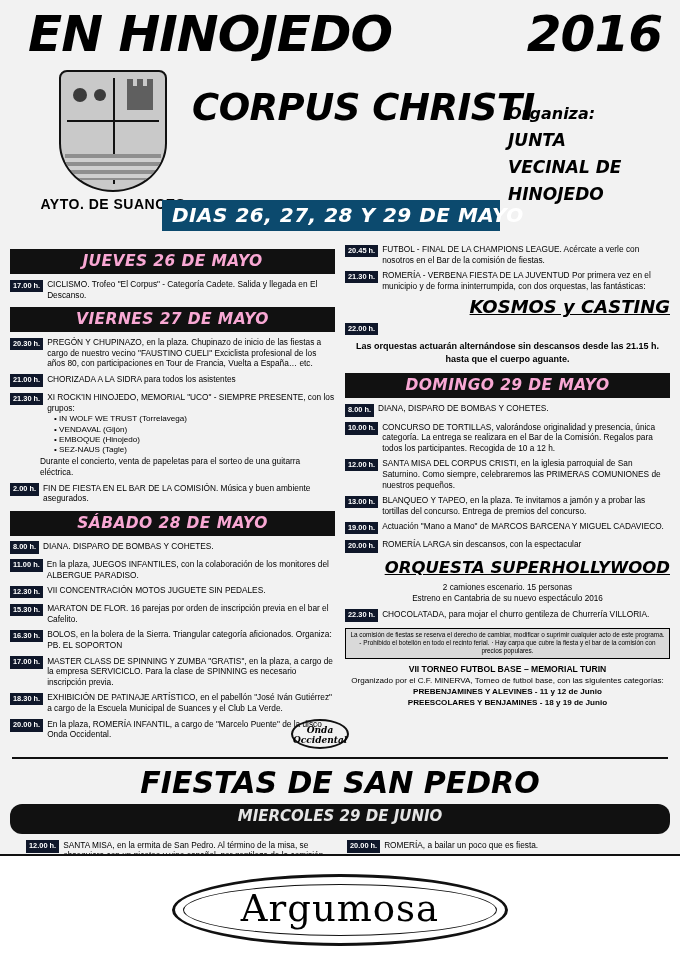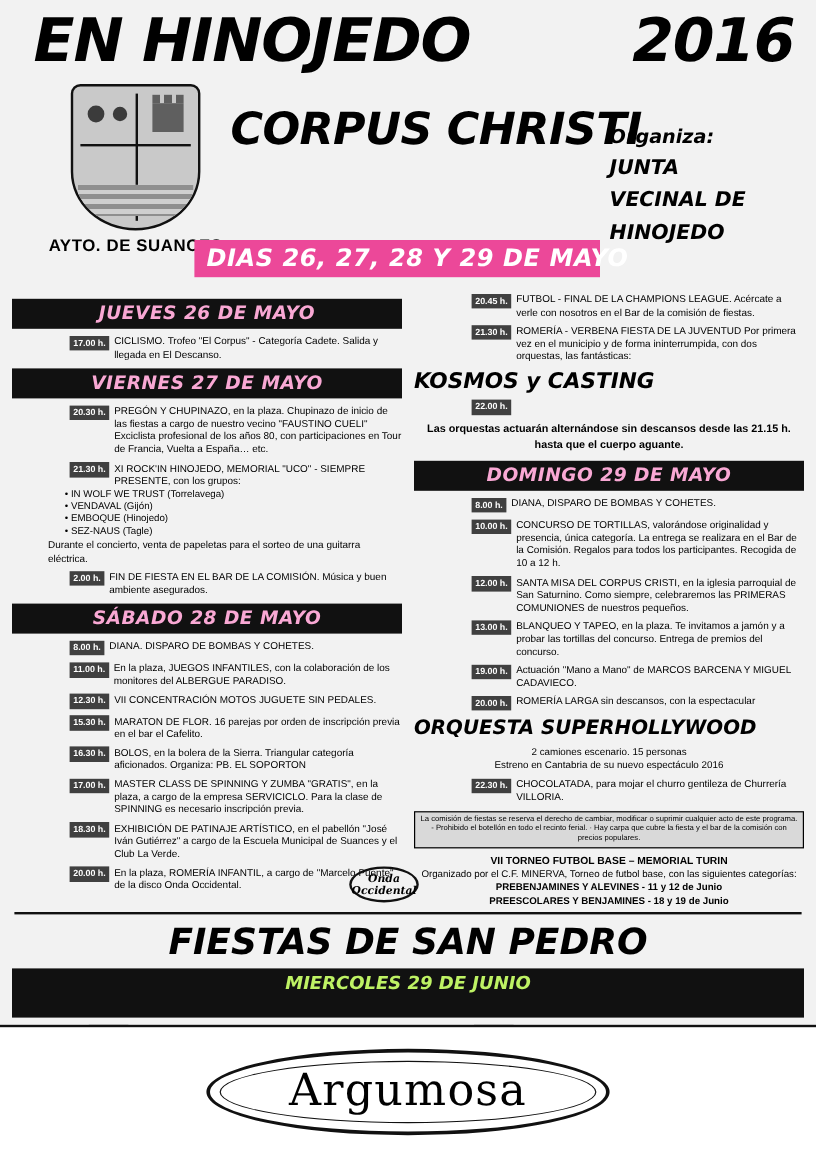--- a/index.html
+++ b/index.html
@@ -73,53 +73,52 @@
   }
   .organiza{
     position:absolute;right:12px;top:92px;width:150px;
     font-family:"DejaVu Sans", sans-serif;
     font-weight:bold;font-style:italic;
     font-size:17px;line-height:27px;
   }
   .organiza .lead{font-size:16px;}
   .dias-bar{
     position:absolute;left:152px;top:192px;right:170px;
-    background:#ec4899;color:#fff;
+    background:#0c4a6e;color:#fff;
     font-family:"DejaVu Sans", sans-serif;
     font-weight:bold;font-style:italic;
     font-size:20px;letter-spacing:.5px;
     padding:3px 8px 4px 10px;
     white-space:nowrap;
   }
   
   .cols{display:flex;gap:10px;margin-top:6px;}
   .col{flex:1;min-width:0;}
   .daybar{
     background:#111;color:#f9a8d4;text-align:center;
     font-family:"DejaVu Sans", sans-serif;
     font-weight:bold;font-style:italic;
     font-size:15.5px;letter-spacing:.4px;
     padding:3px 0 4px 0;margin:7px 0 5px 0;
   }
   .ev{margin:0 0 5px 0;font-size:8.3px;line-height:10.6px;}
   .ev .row{display:flex;align-items:flex-start;gap:4px;}
   .hour{
-    background:#404040;color:#fff;font-weight:bold;
+    background:#0f172a;color:#fff;font-weight:bold;
     font-size:7.4px;padding:1px 3px;white-space:nowrap;flex:0 0 auto;
     margin-top:.5px;
-    margin-left:48px;
   }
   .etxt{flex:1;}
   .cont{margin-left:30px;display:block;}
   ul.sub{margin:1px 0 1px 44px;padding:0;list-style:none;}
   ul.sub li{font-size:8.1px;line-height:10.3px;}
   ul.sub li:before{content:"\2022  ";}
   .big{
-    text-align:left;font-family:"DejaVu Sans", sans-serif;
-    font-weight:bold;font-style:italic;font-size:18px;margin:3px 0 5px 0;
+    text-align:right;font-family:"DejaVu Sans", sans-serif;
+    font-weight:bold;font-style:italic;font-size:18px;margin:3px 0 5px 0;text-decoration:underline;
   }
   .big.sm{font-size:16.5px;}
   .center-note{text-align:center;font-weight:bold;font-size:9px;line-height:13px;margin:4px 0 6px 0;}
   .note-box{
     border:1px solid #000;background:#d9d9d9;
     font-size:6.4px;line-height:8.4px;text-align:center;
     padding:2px 4px;margin:6px 0 5px 0;
   }
   .torneo{text-align:center;font-size:8.1px;line-height:11px;margin-top:3px;}
   .torneo .t1{font-weight:bold;font-size:8.6px;}
@@ -133,23 +132,23 @@
     font-family:"DejaVu Serif", serif;font-style:italic;font-weight:bold;
     font-size:9px;line-height:10px;padding-top:4px;box-sizing:border-box;margin-left:20px;
   }
   
   .sep{border-top:2px solid #111;margin:4px 2px 0 2px;}
   .sanpedro-title{
     text-align:center;font-family:"DejaVu Sans", sans-serif;
     font-weight:bold;font-style:italic;font-size:30px;margin:6px 0 4px 0;
   }
   .sanpedro-bar{
-    background:#111;color:#bef264;text-align:center;
+    background:#111;color:#e5e5e5;text-align:center;
     font-family:"DejaVu Sans", sans-serif;font-weight:bold;font-style:italic;
-    font-size:15px;padding:3px 0 20px 0;margin:0 0 6px 0;
+    font-size:15px;padding:3px 0 9px 0;margin:0 0 6px 0;border-radius:12px;
   }
   .sp-cols{display:flex;gap:14px;padding:0 16px;}
   .sp-cols .col{flex:1;}
   
   .footer{
     position:absolute;left:0;bottom:0;width:680px;height:104px;
     background:#fff;border-top:2px solid #111;
   }
   .argumosa{
     position:absolute;left:50%;top:18px;transform:translateX(-50%);
@@ -213,20 +212,26 @@
 
       <div class="daybar">VIERNES 27 DE MAYO</div>
 
       <div class="ev">
         <div class="row">
           <span class="hour">20.30 h.</span>
           <span class="etxt">PREGÓN Y CHUPINAZO, en la plaza. Chupinazo de inicio de las fiestas a cargo de nuestro vecino "FAUSTINO CUELI" Exciclista profesional de los años 80, con participaciones en Tour de Francia, Vuelta a España… etc.</span>
         </div>
       </div>
 
+      <div class="ev">
+        <div class="row">
+          <span class="hour">21.00 h.</span>
+          <span class="etxt">CHORIZADA A LA SIDRA para todos los asistentes</span>
+        </div>
+      </div>
 
       <div class="ev">
         <div class="row">
           <span class="hour">21.30 h.</span>
           <span class="etxt">XI ROCK'IN HINOJEDO, MEMORIAL "UCO" - SIEMPRE PRESENTE, con los grupos:</span>
         </div>
         <ul class="sub">
           <li>IN WOLF WE TRUST (Torrelavega)</li>
           <li>VENDAVAL (Gijón)</li>
           <li>EMBOQUE (Hinojedo)</li>

